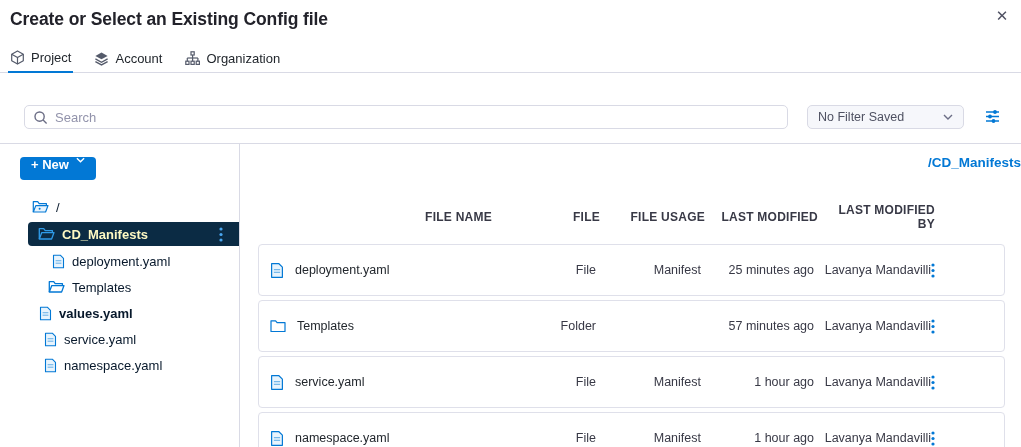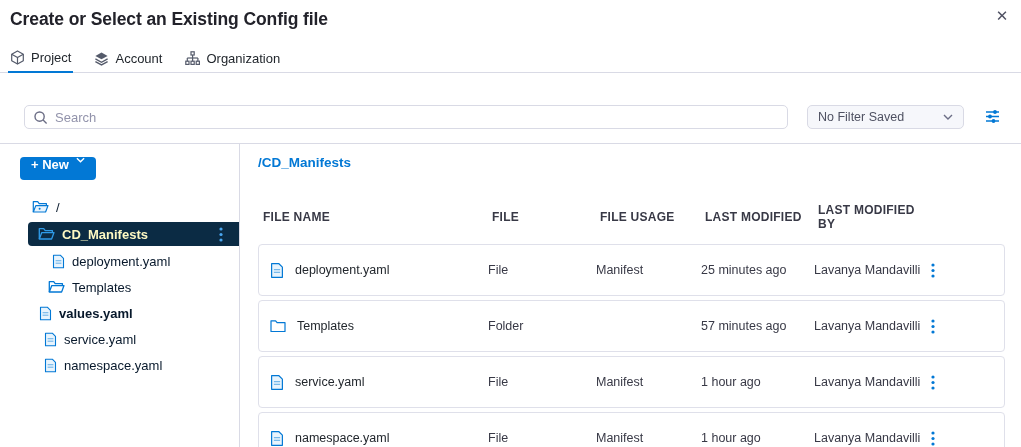--- a/index.html
+++ b/index.html
@@ -74,21 +74,21 @@
   .row-selected  {
     height: 24px; margin: 2px 0 2px 28px; padding-left: 10px;
     background: #0b2b44; color: #fef9c3; border-radius: 4px 0 0 4px; font-weight: 700;
   }
   .row-selected .kebab { margin-left: auto; margin-right: 16px; color: #4aa7f0; }
   .row-deployment { padding-left: 52px; }
   .row-templates  { padding-left: 48px; }
   .row-values     { padding-left: 39px; font-weight: bold; }
   .row-level2     { padding-left: 44px; }
   
-  .right-panel { position: absolute; top: 144px; left: 240px; right: 0; bottom: 0; padding-left: 18px; }
+  .right-panel { position: absolute; top: 144px; left: 240px; right: 0; bottom: 0; padding-left: 18px; text-align: right; }
   .breadcrumb { margin-top: 11px; font-size: 13.5px; font-weight: 700; color: #0278d5; cursor: pointer; }
   .grid-cols {
     display: grid;
     grid-template-columns: 229px 108px 105px 113px 117px 1fr;
     align-items: center;
   }
   .table-head {
     margin-top: 33px; width: 747px; padding-left: 5px;
     font-size: 12px; font-weight: 700; letter-spacing: 0.25px; color: #383946;
   }

